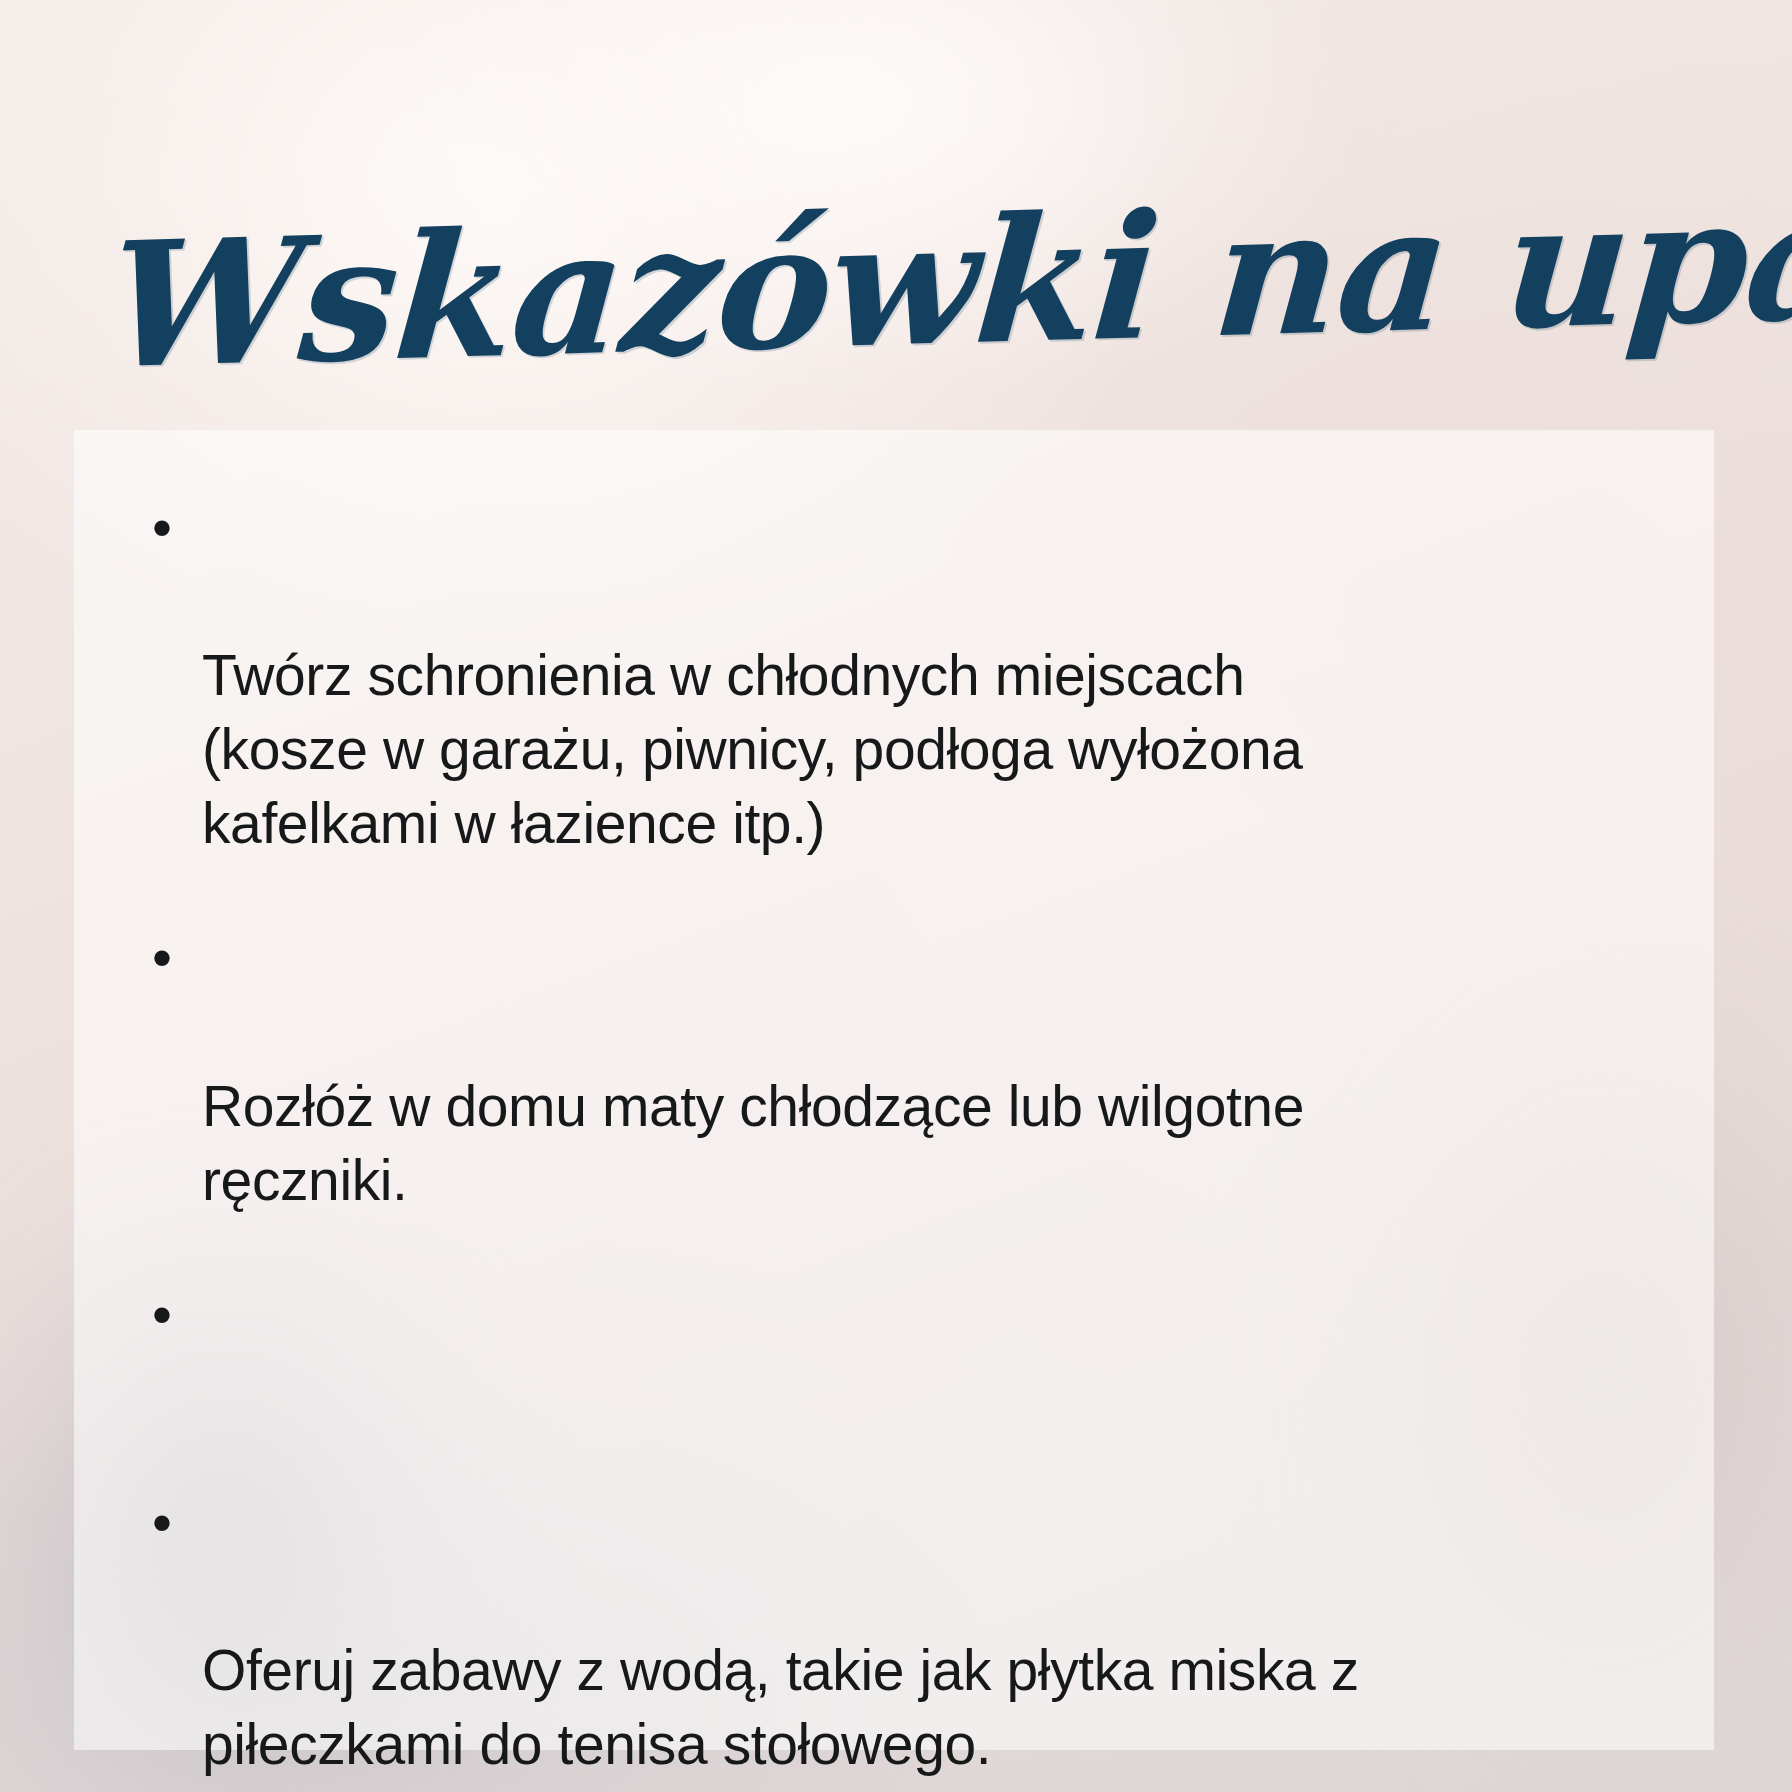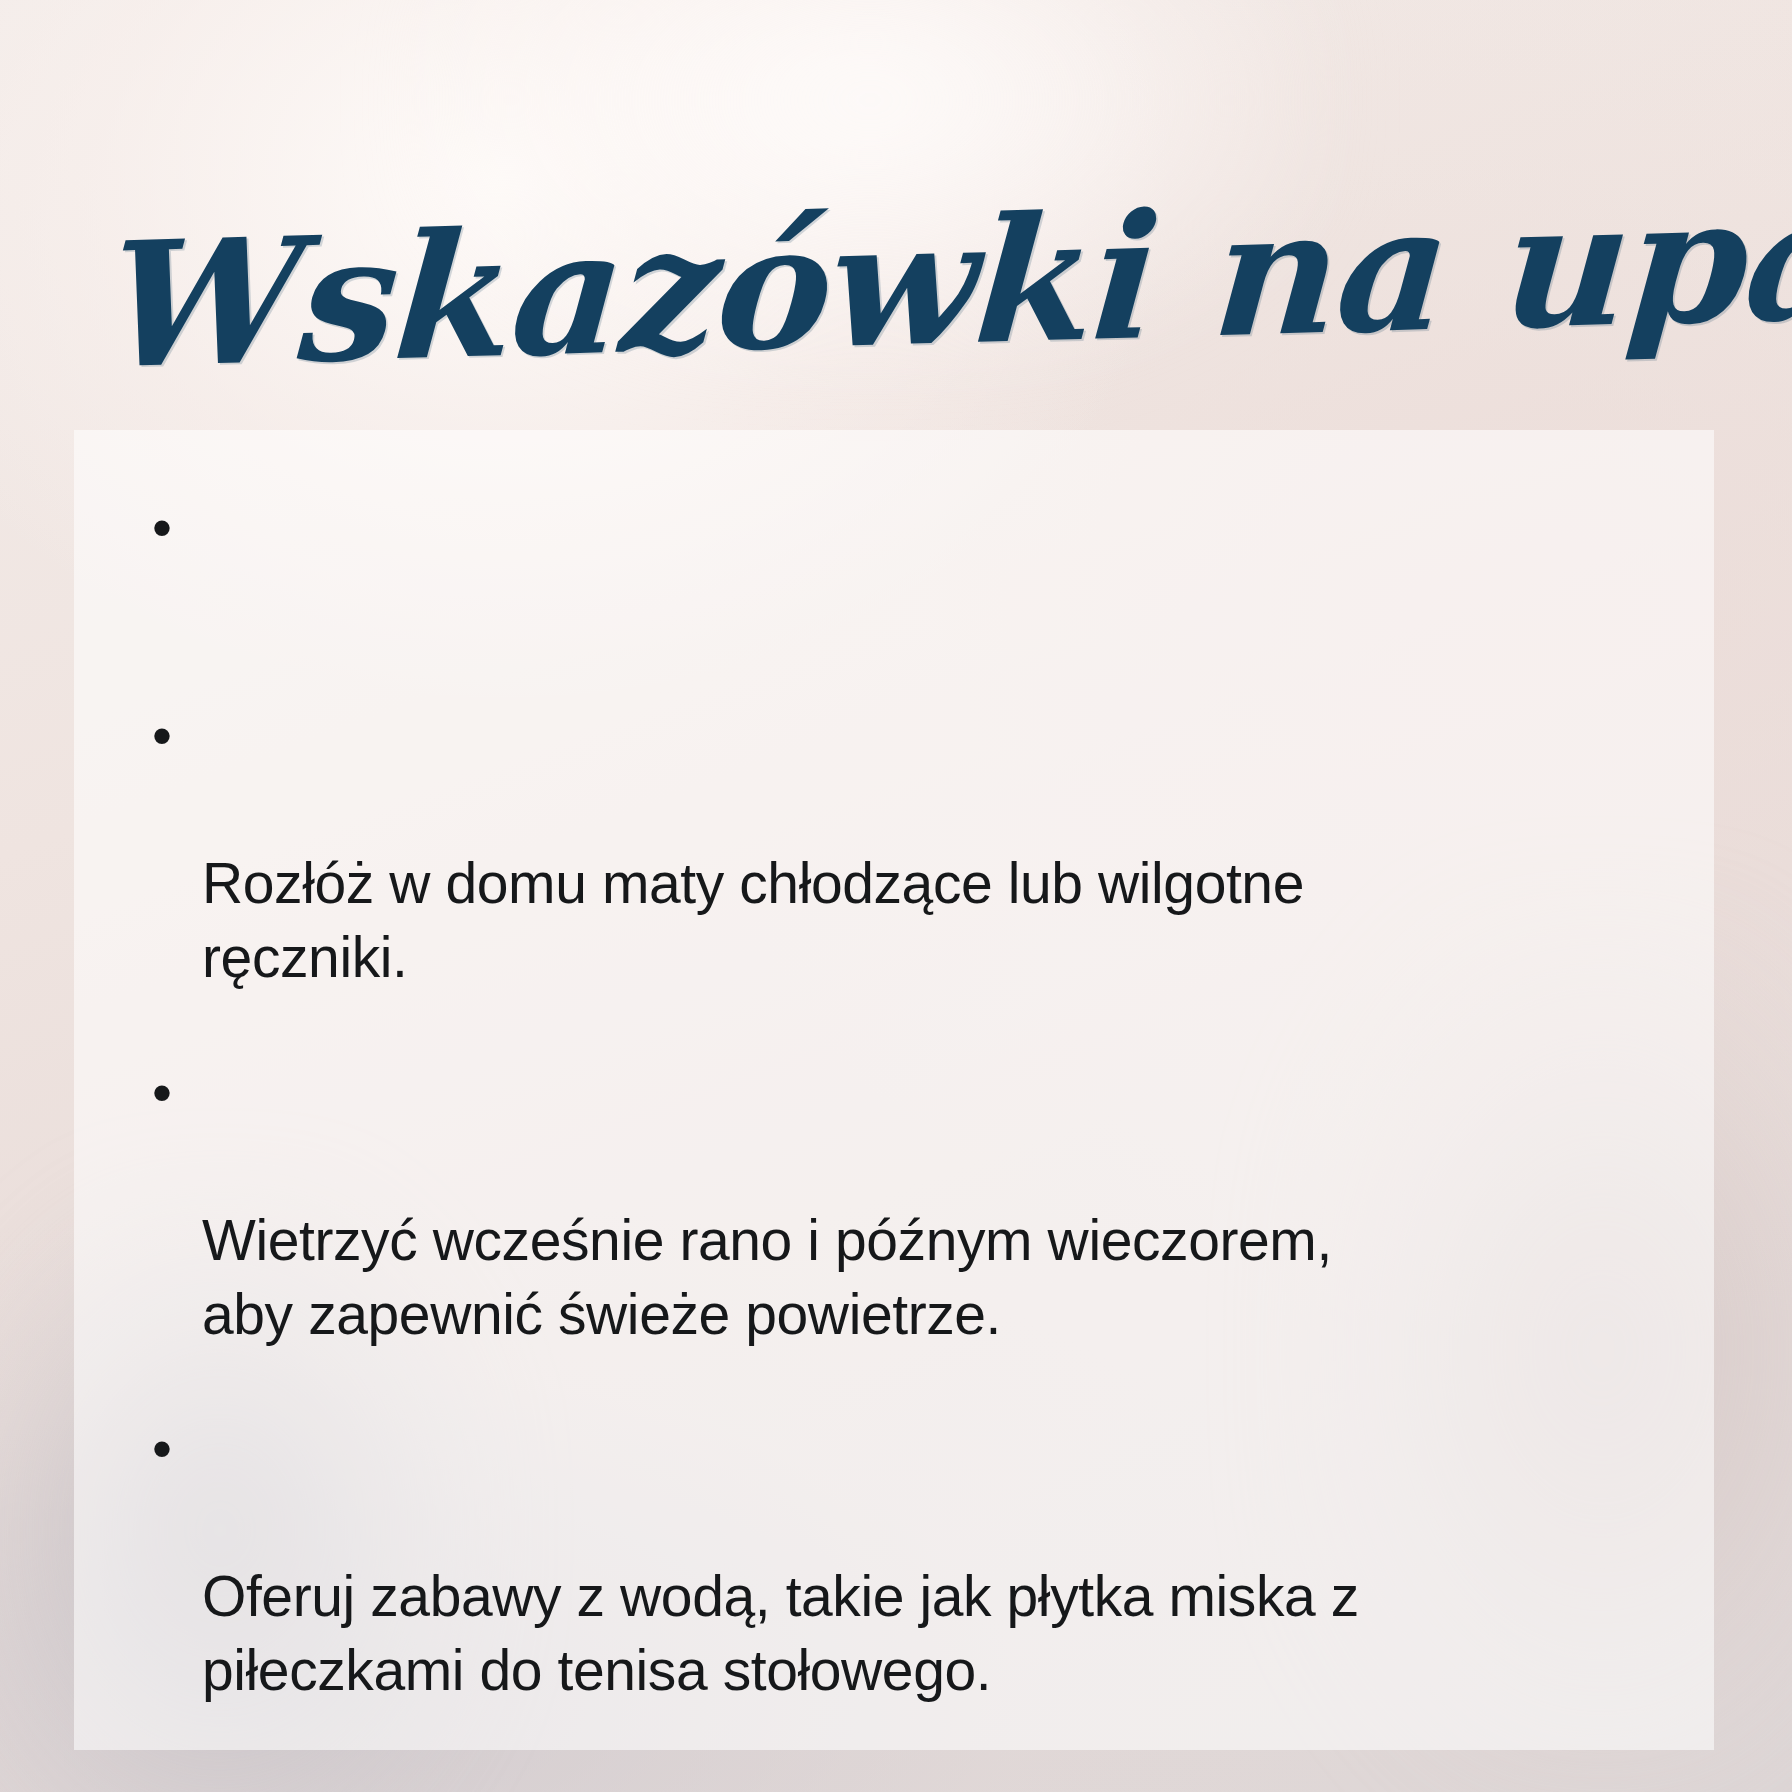--- a/index.html
+++ b/index.html
@@ -129,32 +129,33 @@
   <div class="bg-blur-left"></div>
   <div class="bg-blur-right"></div>
 
   <h1 class="title">Wskazówki na upały!</h1>
 
   <div class="card">
     <ul class="tips-list">
 
       <li class="tip-item">
         <span class="bullet">•</span>
+        <span class="tip-text">Twórz schronienia w chłodnych miejscach
+(kosze w garażu, piwnicy, podłoga wyłożona
+kafelkami w łazience itp.)</span>
       </li>
 
       <li class="tip-item">
         <span class="bullet">•</span>
         <span class="tip-text">Rozłóż w domu maty chłodzące lub wilgotne
 ręczniki.</span>
       </li>
 
       <li class="tip-item">
         <span class="bullet">•</span>
-        <span class="tip-text">Wietrzyć wcześnie rano i późnym wieczorem,
-aby zapewnić świeże powietrze.</span>
       </li>
 
       <li class="tip-item">
         <span class="bullet">•</span>
         <span class="tip-text">Oferuj zabawy z wodą, takie jak płytka miska z
 piłeczkami do tenisa stołowego.</span>
       </li>
 
     </ul>
   </div>

